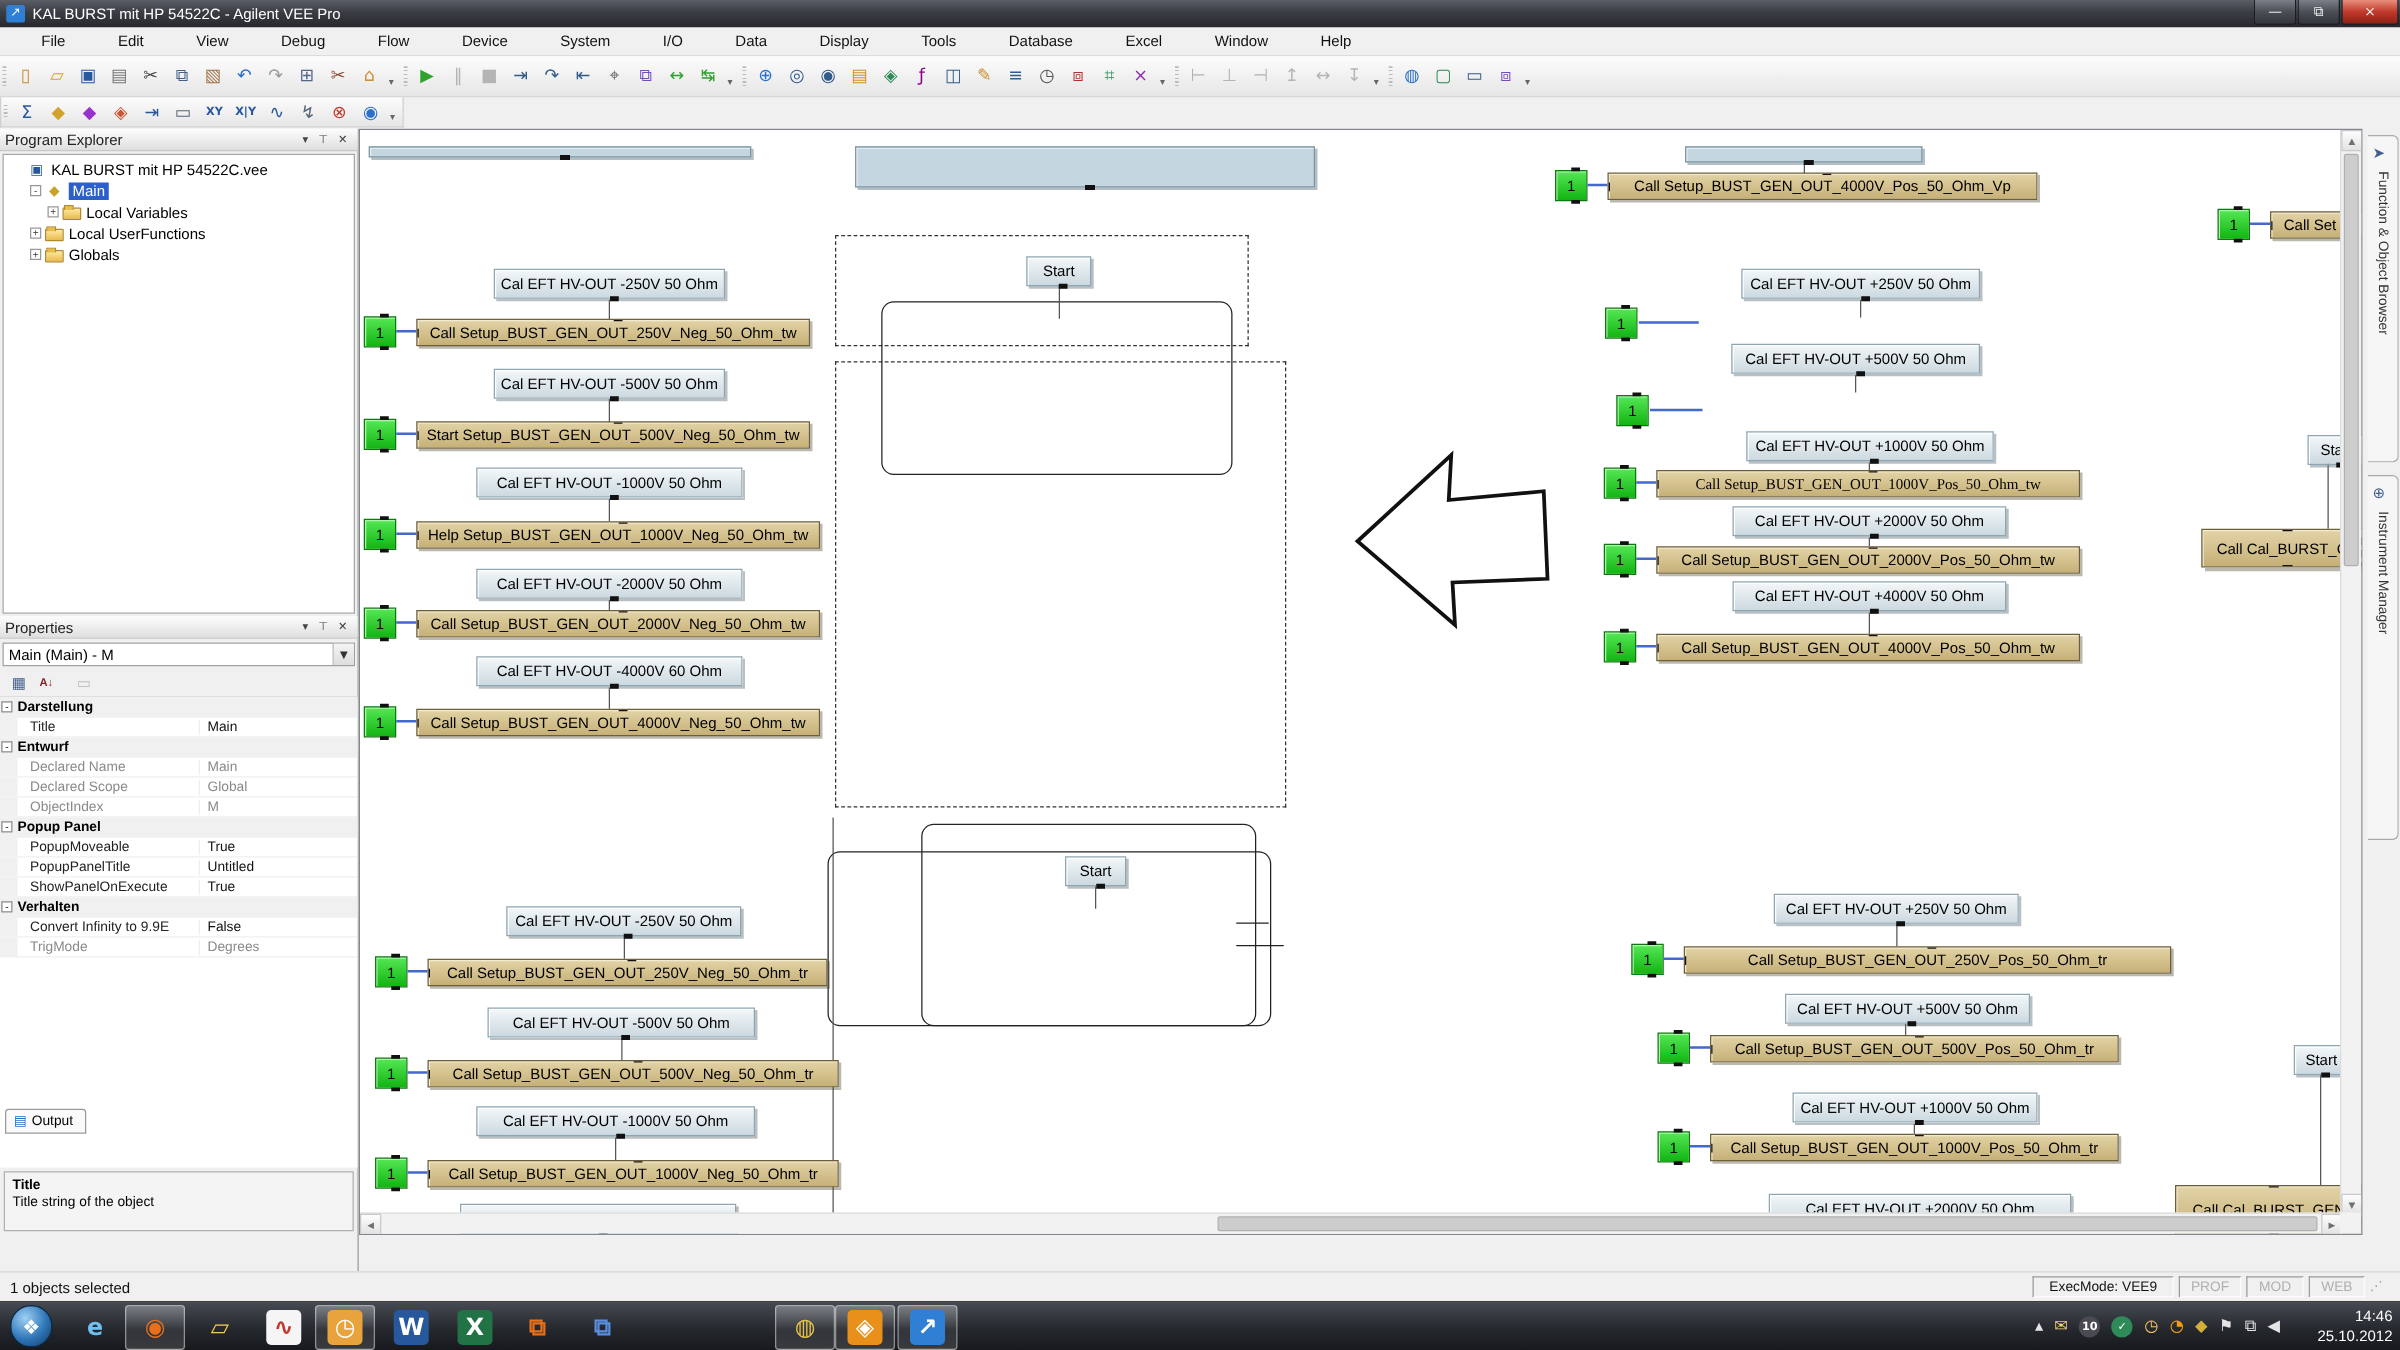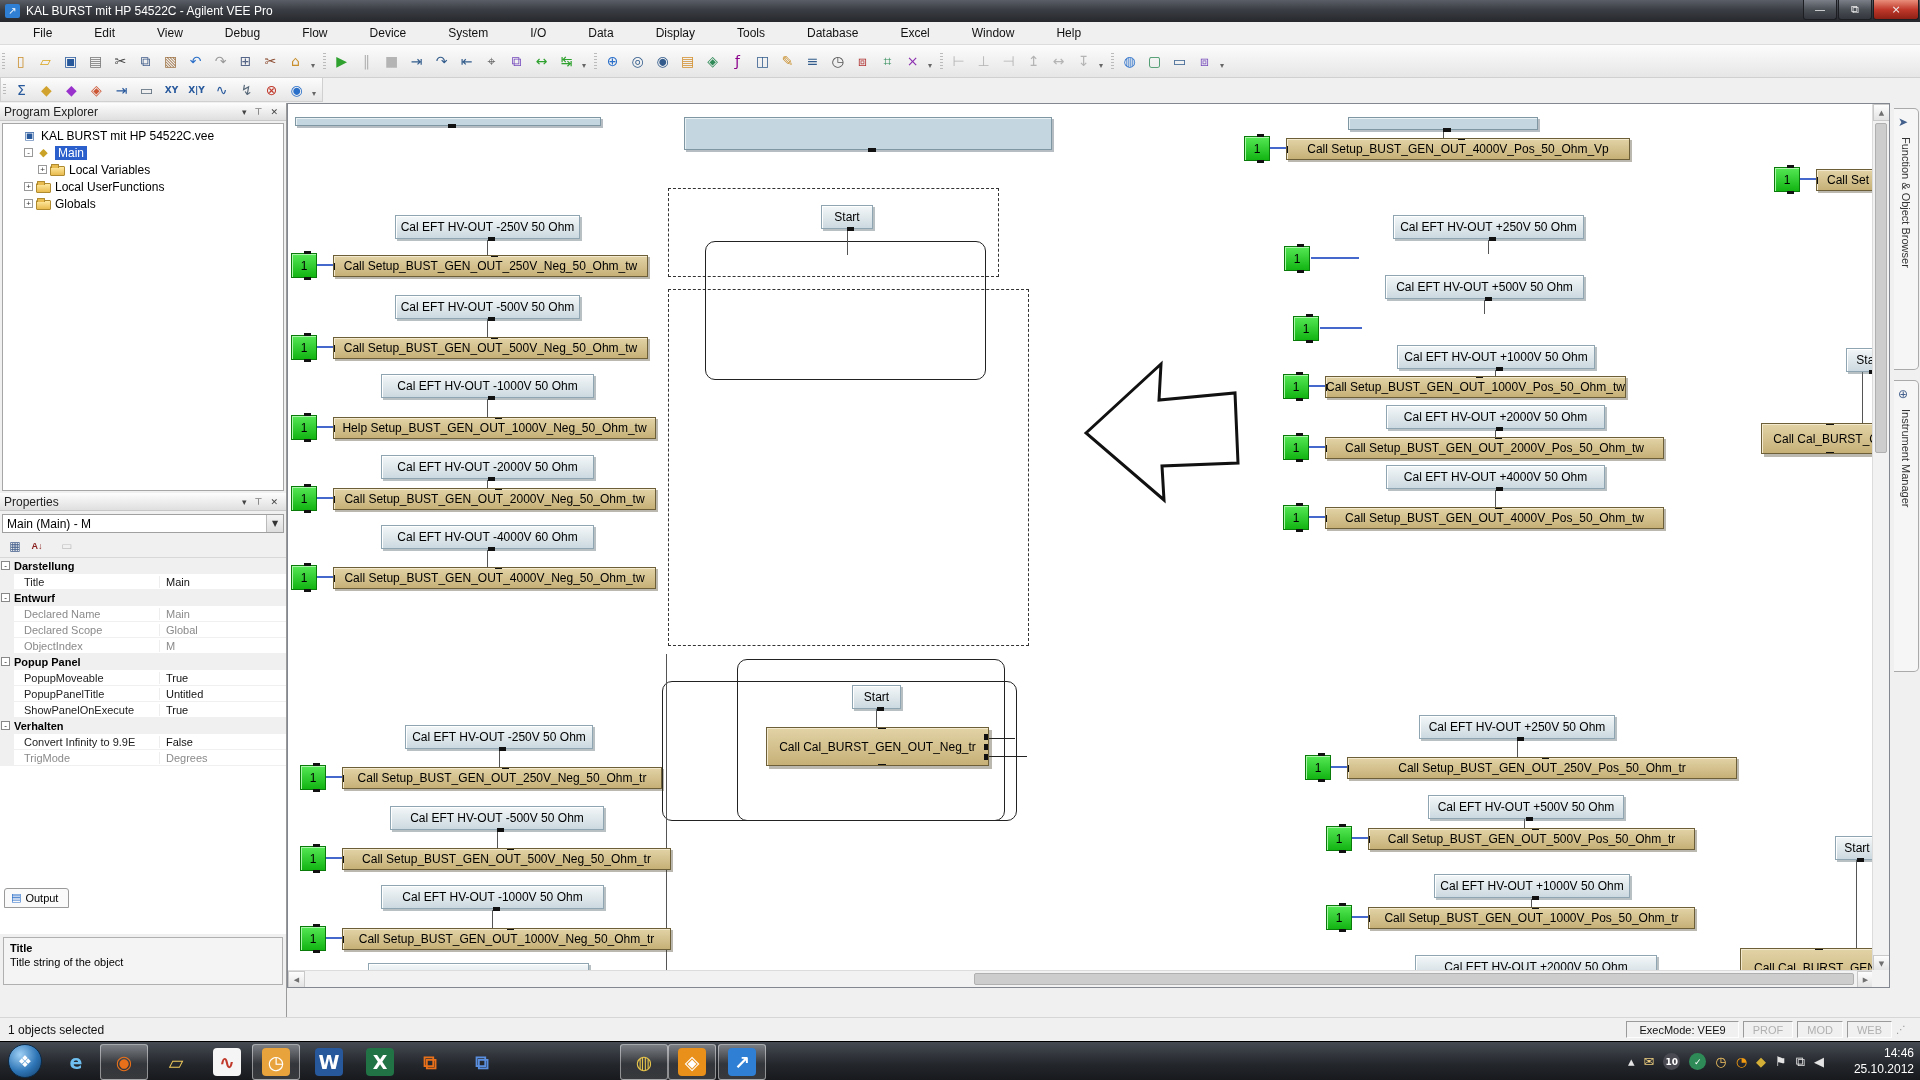--- a/index.html
+++ b/index.html
@@ -479,21 +479,21 @@
       <div class="vee-btn" style="left: 1558px; top: 244px; width: 46px;">Start</div>
       <div class="vee-btn" style="left: 1547px; top: 732px; width: 44px;">Start</div>
       <div class="vee-call" style="left: 3px; top: 151px; width: 357px; height: 22px;">
         <div class="gblock">1</div>
         <div class="glink"></div>
         <div class="gtan" style="left: 42px; width: 315px;">Call Setup_BUST_GEN_OUT_250V_Neg_50_Ohm_tw</div>
       </div>
       <div class="vee-call" style="left: 3px; top: 233px; width: 357px; height: 22px;">
         <div class="gblock">1</div>
         <div class="glink"></div>
-        <div class="gtan" style="left: 42px; width: 315px;">Call Setup_BUST_GEN_OUT_500V_Neg_50_Ohm_tw</div>
+        <div class="gtan" style="left: 42px; width: 315px;">Start Setup_BUST_GEN_OUT_500V_Neg_50_Ohm_tw</div>
       </div>
       <div class="vee-call" style="left: 3px; top: 313px; width: 365px; height: 22px;">
         <div class="gblock">1</div>
         <div class="glink"></div>
         <div class="gtan" style="left: 42px; width: 323px;">Help Setup_BUST_GEN_OUT_1000V_Neg_50_Ohm_tw</div>
       </div>
       <div class="vee-call" style="left: 3px; top: 384px; width: 365px; height: 22px;">
         <div class="gblock">1</div>
         <div class="glink"></div>
         <div class="gtan" style="left: 42px; width: 323px;">Call Setup_BUST_GEN_OUT_2000V_Neg_50_Ohm_tw</div>
@@ -519,21 +519,21 @@
         <div class="gtan" style="left: 42px; width: 329px;">Call Setup_BUST_GEN_OUT_1000V_Neg_50_Ohm_tr</div>
       </div>
       <div class="vee-call" style="left: 956px; top: 34px; width: 386px; height: 22px;">
         <div class="gblock">1</div>
         <div class="glink"></div>
         <div class="gtan" style="left: 42px; width: 344px;">Call Setup_BUST_GEN_OUT_4000V_Pos_50_Ohm_Vp</div>
       </div>
       <div class="vee-call" style="left: 995px; top: 272px; width: 381px; height: 22px;">
         <div class="gblock">1</div>
         <div class="glink"></div>
-        <div class="gtan" style="left: 42px; width: 301px;">Call Setup_BUST_GEN_OUT_1000V_Pos_50_Ohm_tw</div>
+        <div class="gtan" style="left: 42px; width: 339px; font-family: Liberation Serif, serif;">Call Setup_BUST_GEN_OUT_1000V_Pos_50_Ohm_tw</div>
       </div>
       <div class="vee-call" style="left: 995px; top: 333px; width: 381px; height: 22px;">
         <div class="gblock">1</div>
         <div class="glink"></div>
         <div class="gtan" style="left: 42px; width: 339px;">Call Setup_BUST_GEN_OUT_2000V_Pos_50_Ohm_tw</div>
       </div>
       <div class="vee-call" style="left: 995px; top: 403px; width: 381px; height: 22px;">
         <div class="gblock">1</div>
         <div class="glink"></div>
         <div class="gtan" style="left: 42px; width: 339px;">Call Setup_BUST_GEN_OUT_4000V_Pos_50_Ohm_tw</div>
@@ -553,21 +553,20 @@
         <div class="glink"></div>
         <div class="gtan" style="left: 42px; width: 327px;">Call Setup_BUST_GEN_OUT_1000V_Pos_50_Ohm_tr</div>
       </div>
       <div class="vee-call" style="left: 1486px; top: 65px; width: 170px; height: 22px;">
         <div class="gblock">1</div>
         <div class="glink"></div>
         <div class="gtan leftal" style="left: 42px; width: 128px;">Call Set</div>
       </div>
       <div class="gblock" style="left: 996px; top: 142px;">1</div>
       <div class="gblock" style="left: 1005px; top: 212px;">1</div>
-      <div class="bigcall" style="left: 478px; top: 623px; width: 223px; height: 39px;">Call Cal_BURST_GEN_OUT_Neg_tr<div class="pinr" style="top: 6px;"></div><div class="pinr" style="top: 16px;"></div><div class="pinr" style="top: 26px;"></div></div>
       <div class="bigcall" style="left: 1473px; top: 319px; width: 130px; height: 31px;">Call Cal_BURST_G<div class="pinr" style="top: 6px;"></div><div class="pinr" style="top: 16px;"></div><div class="pinr" style="top: 26px;"></div></div>
       <div class="bigcall" style="left: 1452px; top: 844px; width: 150px; height: 40px;">Call Cal_BURST_GEN<div class="pinr" style="top: 6px;"></div><div class="pinr" style="top: 16px;"></div><div class="pinr" style="top: 26px;"></div></div>
       <svg class="arrow-svg" width="162" height="148" style="left: 793px; top: 253px;">
         <polygon points="5,76 80,7 78,43 154,36 157,106 81,109 83,143" fill="#ffffff" stroke="#111111" stroke-width="3"></polygon>
       </svg>
     </div>
 
   <div id="rtabs">
       <div class="rtab" style="top: 108px; height: 262px;">
         <div class="rticon glyph" style="color: rgb(68, 96, 140);">➤</div>

